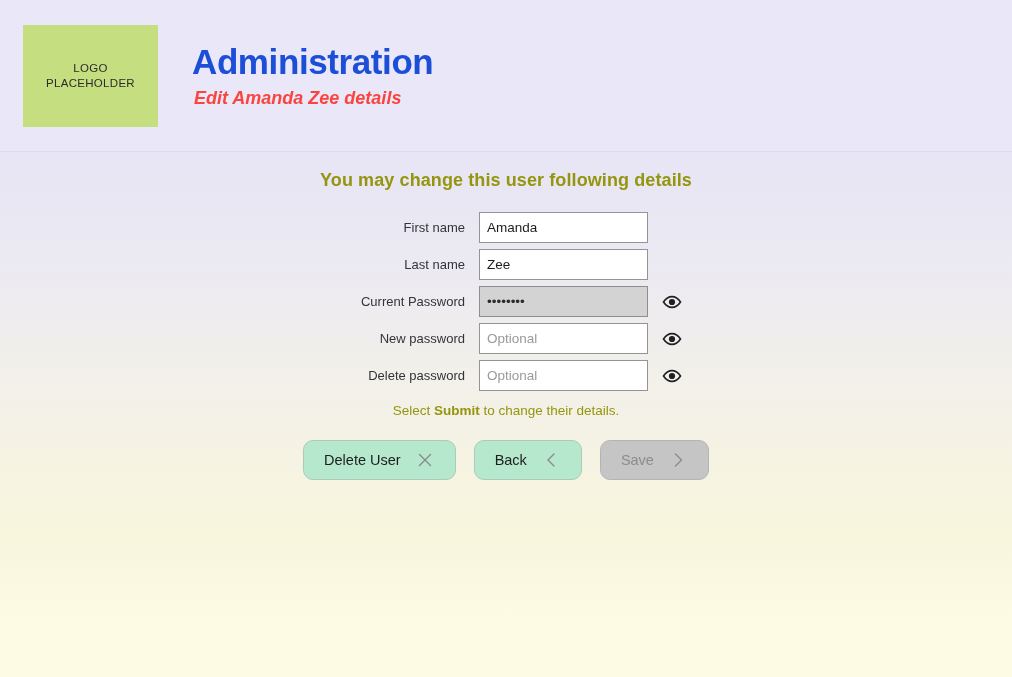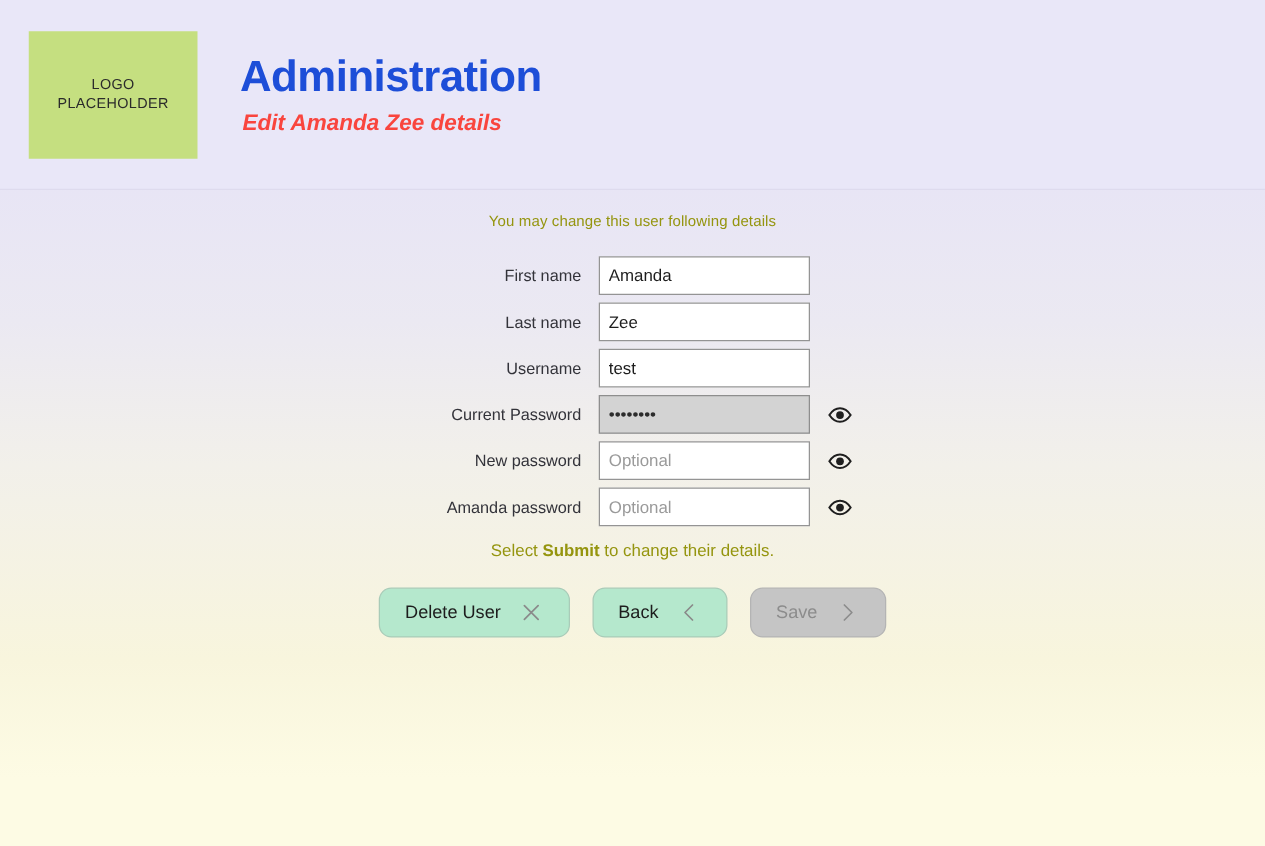--- a/index.html
+++ b/index.html
@@ -79,23 +79,24 @@
   }
 
   
   .content {
     flex: 1 1 auto;
     position: relative;
   }
   .hint {
     text-align: center;
     color: #95950f;
-    font-size: 12px;
+    font-size: 18px;
     padding-top: 18px;
     letter-spacing: .1px;
+    font-weight: bold;
   }
   .hint-bold { font-weight: bold; }
 
   .form {
     margin-top: 21px;
   }
   .form-row {
     display: flex;
     align-items: center;
     justify-content: center;
@@ -216,26 +217,20 @@
             <input type="text" class="text-input" value="Amanda" style="">
           </div>
         </div>
         <div class="form-row">
           <div class="form-label">Last name</div>
           <div class="field-wrap">
             <input type="text" class="text-input" value="Zee" style="">
           </div>
         </div>
         <div class="form-row">
-          <div class="form-label">Username</div>
-          <div class="field-wrap">
-            <input type="text" class="text-input" value="test" style="">
-          </div>
-        </div>
-        <div class="form-row">
           <div class="form-label">Current Password</div>
           <div class="field-wrap">
             <input type="text" class="text-input is-disabled" disabled="" value="••••••••" style="">
             <button class="eye-btn">
               <svg width="22" height="22" viewBox="0 0 22 22" fill="none">
                 <path d="M2.5 11 C5 7.2 8 5.6 11 5.6 C14 5.6 17 7.2 19.5 11 C17 14.8 14 16.4 11 16.4 C8 16.4 5 14.8 2.5 11 Z" stroke="#1f1f1f" stroke-width="1.6" fill="none"></path>
                 <circle cx="11" cy="11" r="3.1" fill="#1f1f1f"></circle>
               </svg>
             </button>
           </div>
@@ -246,21 +241,21 @@
             <input type="text" class="text-input" value="" placeholder="Optional" style="">
             <button class="eye-btn">
               <svg width="22" height="22" viewBox="0 0 22 22" fill="none">
                 <path d="M2.5 11 C5 7.2 8 5.6 11 5.6 C14 5.6 17 7.2 19.5 11 C17 14.8 14 16.4 11 16.4 C8 16.4 5 14.8 2.5 11 Z" stroke="#1f1f1f" stroke-width="1.6" fill="none"></path>
                 <circle cx="11" cy="11" r="3.1" fill="#1f1f1f"></circle>
               </svg>
             </button>
           </div>
         </div>
         <div class="form-row">
-          <div class="form-label">Amanda password</div>
+          <div class="form-label">Delete password</div>
           <div class="field-wrap">
             <input type="text" class="text-input" value="" placeholder="Optional" style="">
             <button class="eye-btn">
               <svg width="22" height="22" viewBox="0 0 22 22" fill="none">
                 <path d="M2.5 11 C5 7.2 8 5.6 11 5.6 C14 5.6 17 7.2 19.5 11 C17 14.8 14 16.4 11 16.4 C8 16.4 5 14.8 2.5 11 Z" stroke="#1f1f1f" stroke-width="1.6" fill="none"></path>
                 <circle cx="11" cy="11" r="3.1" fill="#1f1f1f"></circle>
               </svg>
             </button>
           </div>
         </div>

